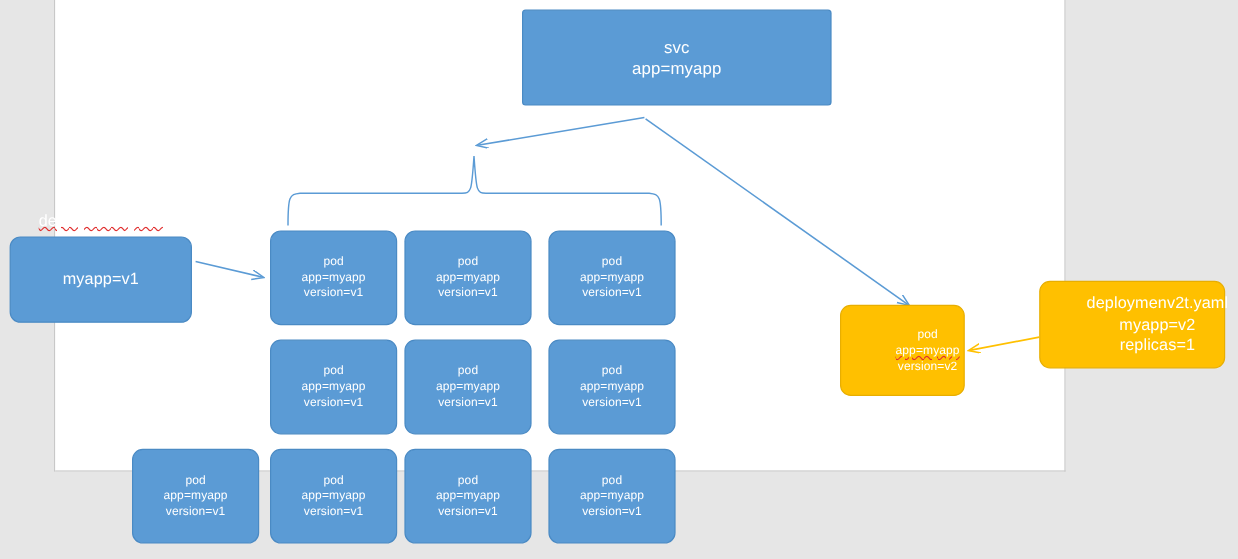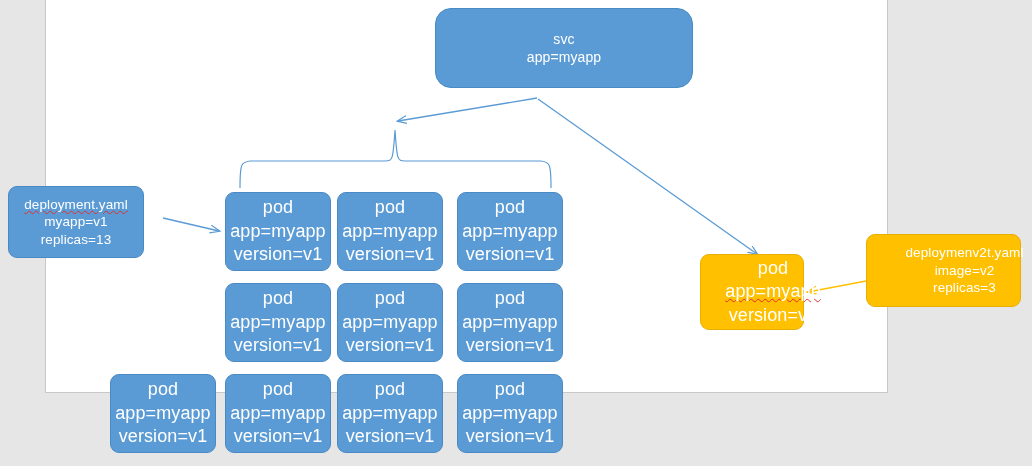--- a/index.html
+++ b/index.html
@@ -65,23 +65,23 @@
     background: #5B9BD5;
     border: 1px solid #4a8ac4;
   }
   .node-orange {
     background: #FFC000;
     border: 1px solid #e8ae00;
     padding-left: 42px;
   }
   .node-svc {
     font-size: 14px;
-    border-radius: 16px;
-  }
-  .node-pod { font-size: 18px; }
+    border-radius: 3px;
+  }
+  .node-pod { font-size: 10px; }
   .node-yaml { font-size: 13.5px; }
   .spell-underline {
     text-decoration: underline;
     text-decoration-color: #e03030;
     text-decoration-style: wavy;
     text-decoration-thickness: 1px;
     text-underline-offset: 1px;
   }
 </style>
 </head>
@@ -117,30 +117,30 @@
     <path d="M 163 218 L 219 231" fill="none" stroke="#5B9BD5" stroke-width="1.3" marker-end="url(#arrow-blue)"></path>
 
     <path d="M 866 281 L 808 292" fill="none" stroke="#FFC000" stroke-width="1.4" marker-end="url(#arrow-orange)"></path>
   </svg>
 
   <div class="node node-blue node-svc" style="left:435px; top:8px; width:258px; height:80px;">
     <span class="line">svc</span>
     <span class="line">app=myapp</span>
   </div>
 
-  <div class="node node-blue node-yaml" style="left:8px; top:186px; width:136px; height:72px;">
+  <div class="node node-blue node-yaml" style="left:8px; top:197px; width:152px; height:72px;gap:32px;">
     <span class="line spell-underline">deployment.yaml</span>
     <span class="line">myapp=v1</span>
     <span class="line">replicas=13</span>
   </div>
 
   <div class="node node-orange node-yaml" style="left:866px; top:234px; width:155px; height:73px;">
     <span class="line">deploymenv2t.yaml</span>
-    <span class="line">image=v2</span>
-    <span class="line">replicas=3</span>
+    <span class="line">myapp=v2</span>
+    <span class="line">replicas=1</span>
   </div>
 
   <div class="node node-orange node-pod" style="left:700px; top:254px; width:104px; height:76px;">
     <span class="line">pod</span>
     <span class="line spell-underline">app=myapp</span>
     <span class="line">version=v2</span>
   </div>
 
   <div id="pod-grid">
       <div class="node node-blue node-pod" style="left: 225px; top: 192px; width: 106px; height: 79px;">

